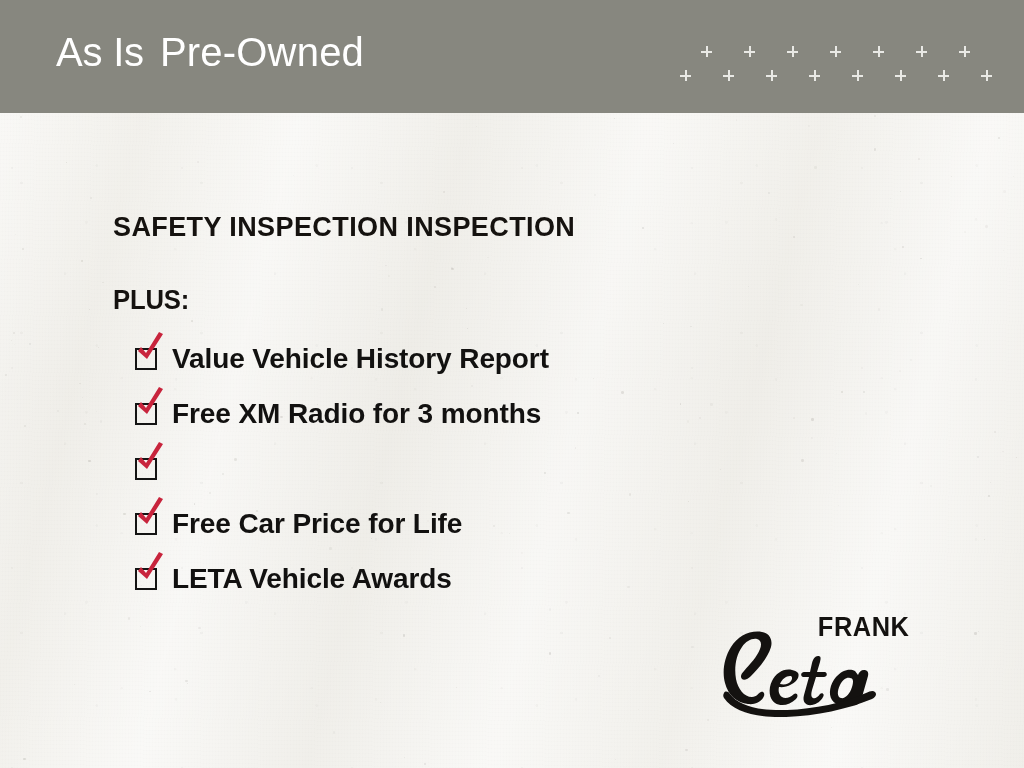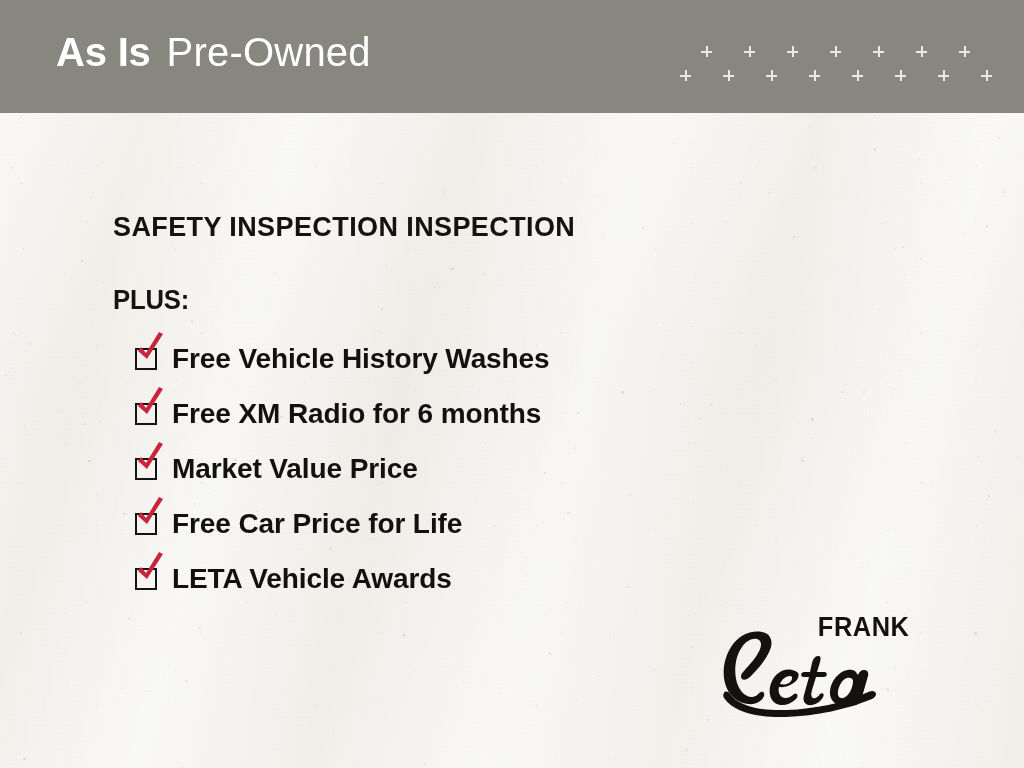--- a/index.html
+++ b/index.html
@@ -77,21 +77,21 @@
   .header-title {
     position: absolute;
     left: 56px;
     top: 32px;
     color: #ffffff;
     white-space: nowrap;
     line-height: 1;
     font-size: 40px;
   }
   .title-strong {
-    font-weight: 700;
+    font-weight: 400;
     letter-spacing: -.2px;
   }
   .title-light {
     font-weight: 400;
     letter-spacing: .2px;
     margin-left: 16px;
   }
 
   
   .plus-field {
@@ -403,35 +403,34 @@
 
     <div class="section-heading">SAFETY INSPECTION INSPECTION</div>
     <div class="plus-heading">PLUS:</div>
 
     <div class="checklist" id="checklist">
         <div class="check-row">
           <span class="checkbox"></span>
           <svg class="checkmark" viewBox="0 0 34 34">
             <path d="M6 21 L9 17 L14 23 L27 2 L31 4 L15 29 Z" fill="#c8243c"></path>
           </svg>
-          <span class="check-label">Free Vehicle History Washes</span>
+          <span class="check-label">Value Vehicle History Report</span>
         </div>
         <div class="check-row">
           <span class="checkbox"></span>
           <svg class="checkmark" viewBox="0 0 34 34">
             <path d="M6 21 L9 17 L14 23 L27 2 L31 4 L15 29 Z" fill="#c8243c"></path>
           </svg>
-          <span class="check-label">Free XM Radio for 6 months</span>
+          <span class="check-label">Free XM Radio for 3 months</span>
         </div>
         <div class="check-row">
           <span class="checkbox"></span>
           <svg class="checkmark" viewBox="0 0 34 34">
             <path d="M6 21 L9 17 L14 23 L27 2 L31 4 L15 29 Z" fill="#c8243c"></path>
           </svg>
-          <span class="check-label">Market Value Price</span>
         </div>
         <div class="check-row">
           <span class="checkbox"></span>
           <svg class="checkmark" viewBox="0 0 34 34">
             <path d="M6 21 L9 17 L14 23 L27 2 L31 4 L15 29 Z" fill="#c8243c"></path>
           </svg>
           <span class="check-label">Free Car Price for Life</span>
         </div>
         <div class="check-row">
           <span class="checkbox"></span>

